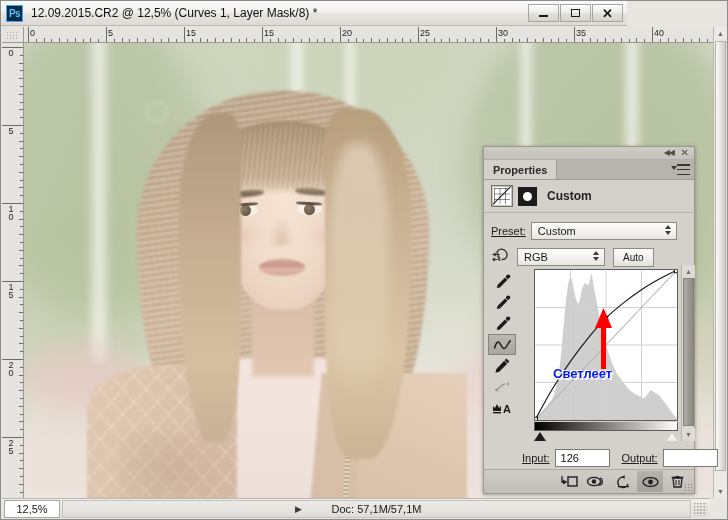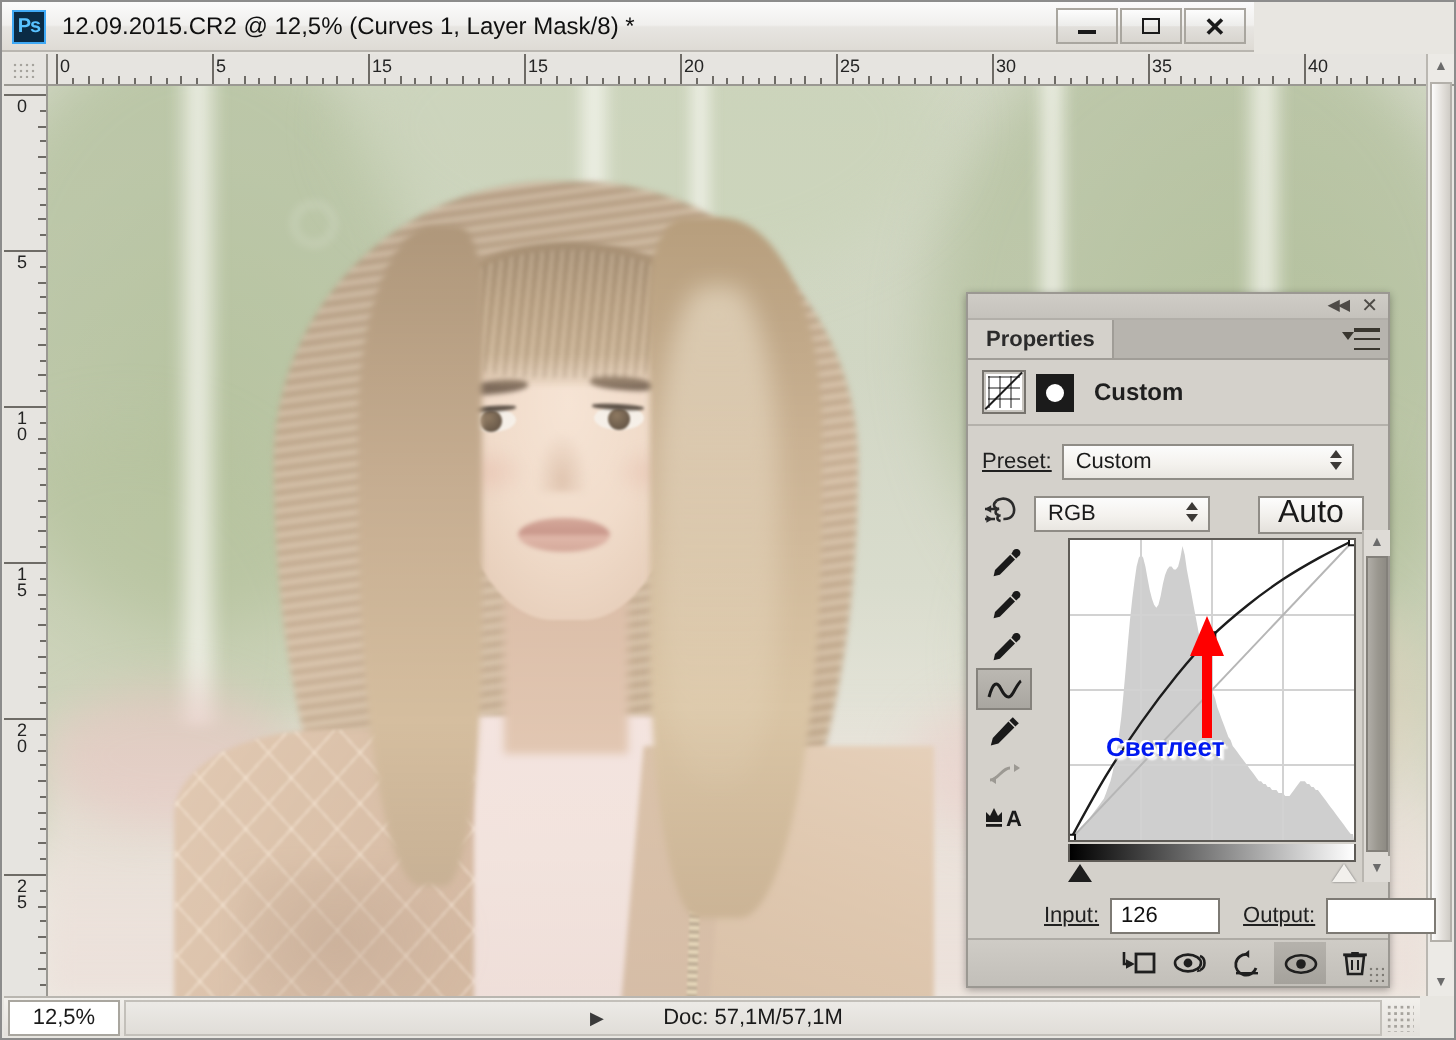--- a/index.html
+++ b/index.html
@@ -355,24 +355,24 @@
     width:0;height:0;border-left:3.5px solid transparent;border-right:3.5px solid transparent;
     border-bottom:4px solid #3c3936;
   }
   .combo .spin .dn {
     width:0;height:0;border-left:3.5px solid transparent;border-right:3.5px solid transparent;
     border-top:4px solid #3c3936;
   }
   .row-channel { position:absolute; left:7px; top:34px; display:flex; align-items:center; }
   #hand-icon { width:22px; height:20px; flex:none; position:relative; }
   .btn-auto {
-    height:19px; padding:0 9px; margin-left:24px;
+    height:19px; padding:0 9px; margin-left:8px;
     background:linear-gradient(to bottom,#fdfdfd,#f2f0ec 52%,#e4e1dc);
     border:1px solid #8f8c86; display:flex; align-items:center;
-    font-size:16px; color:#1a1a1a;
+    font-size:10px; color:#1a1a1a;
   }
 
   
   #toolcol { position:absolute; left:4px; top:58px; width:30px; }
   .tool {
     width:28px; height:21px; display:flex; align-items:center; justify-content:center;
     position:relative;
   }
   .tool.sel {
     background:linear-gradient(to bottom,#bbb8b2,#a9a6a0);

